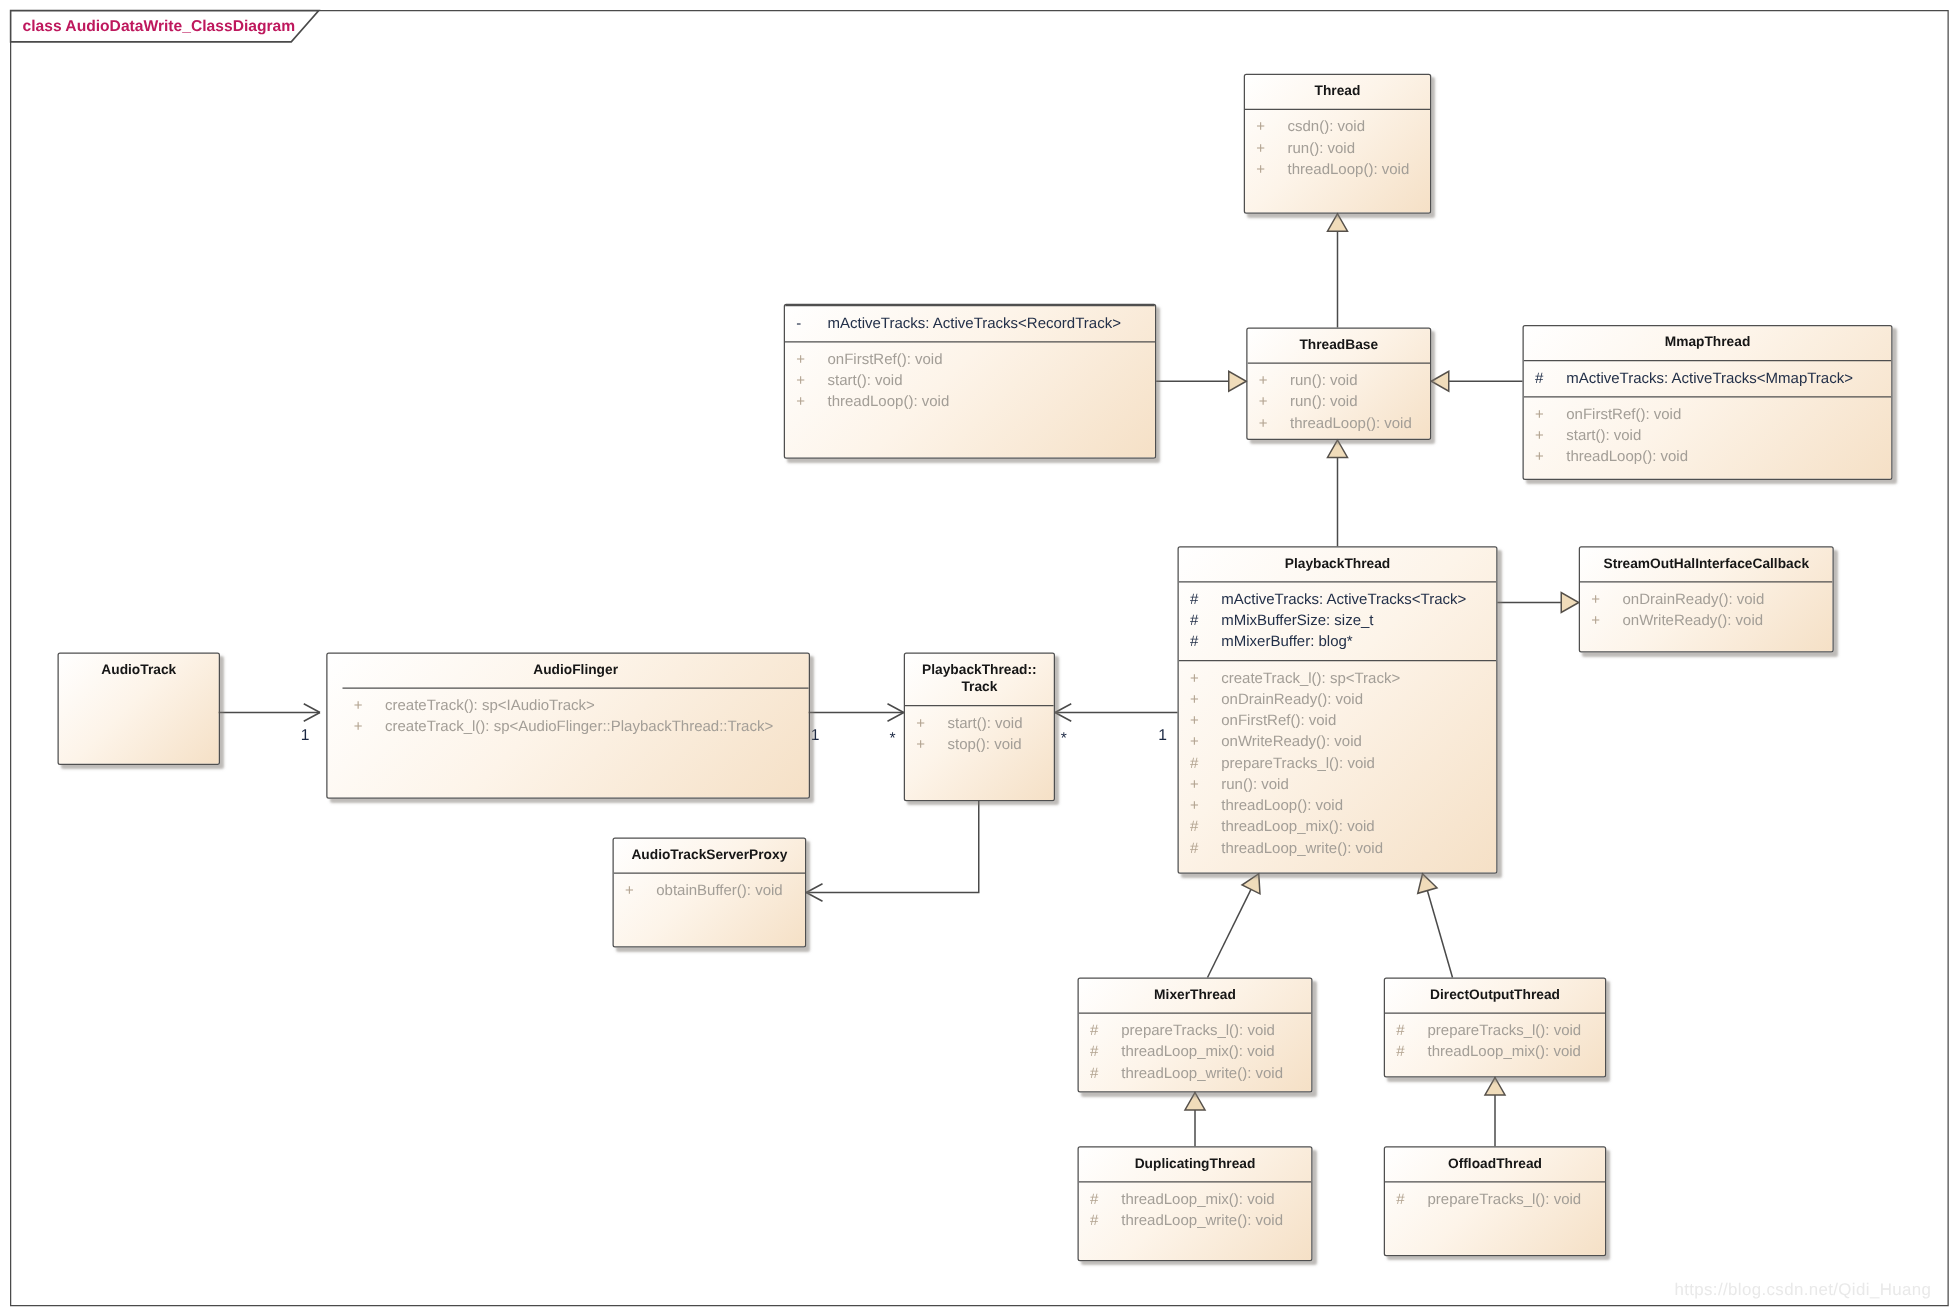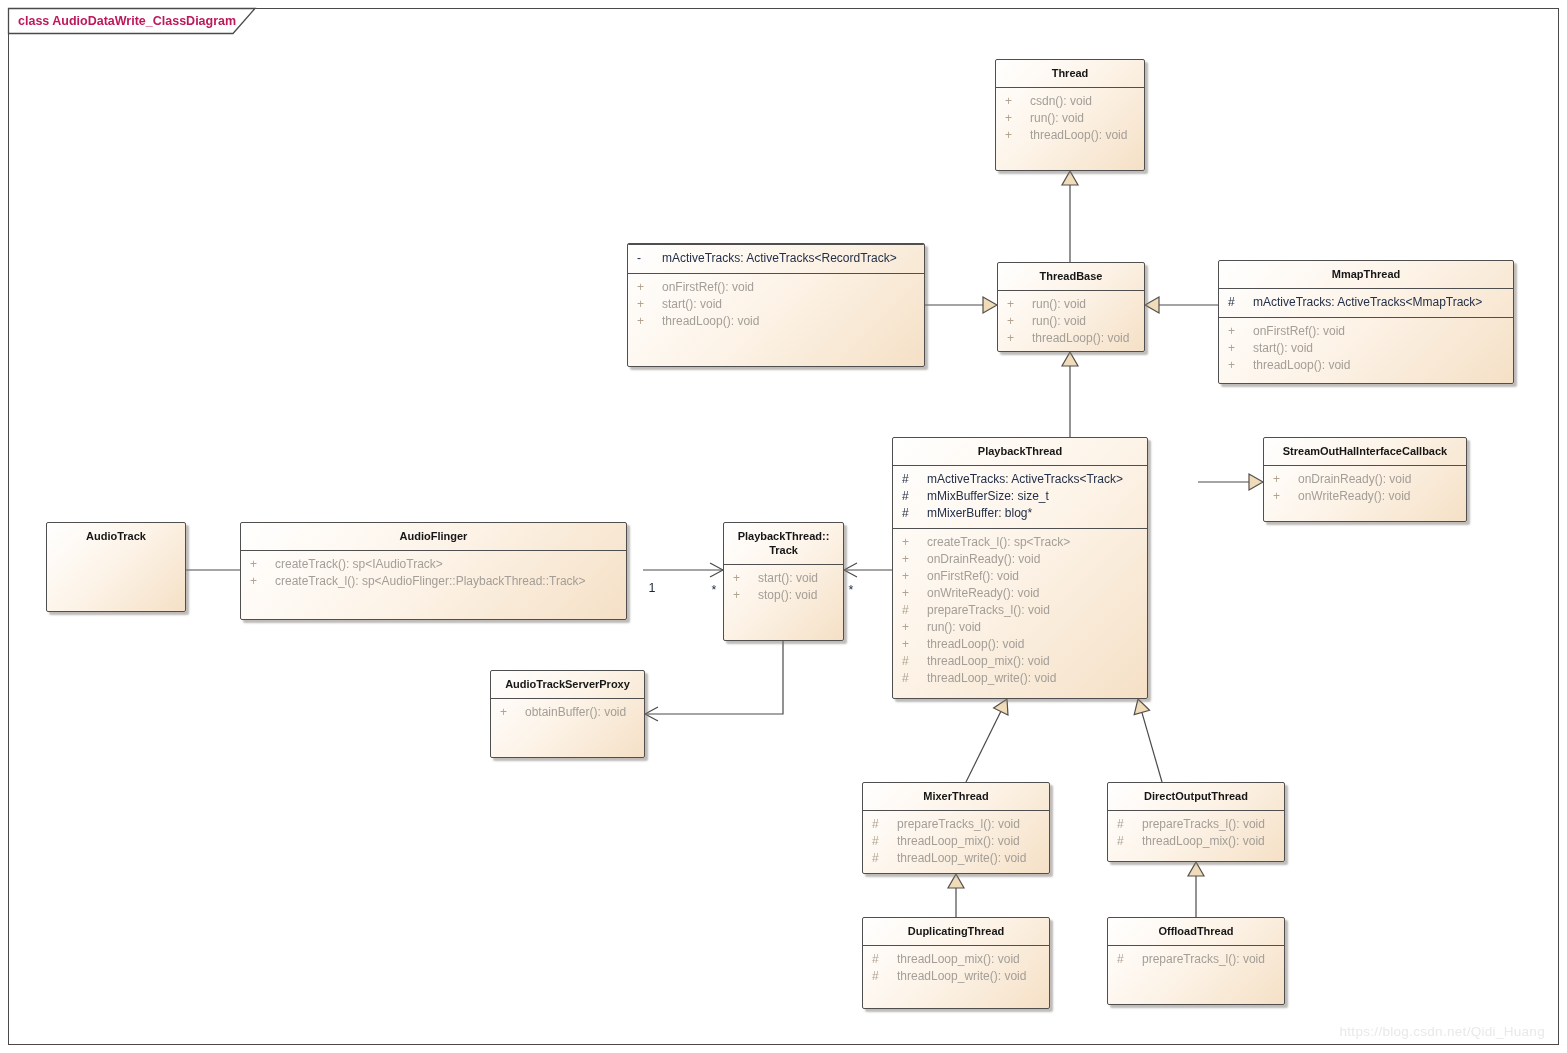--- a/index.html
+++ b/index.html
@@ -183,21 +183,21 @@
         <div class="member method">
           <span class="vis">+</span>
           <span class="sig">start(): void</span>
         </div>
         <div class="member method">
           <span class="vis">+</span>
           <span class="sig">threadLoop(): void</span>
         </div>
       </div>
     </div>
-    <div class="class-box" style="left: 892px; top: 437px; width: 256px; height: 262px;">
+    <div class="class-box" style="left: 942px; top: 437px; width: 256px; height: 262px;">
       <div class="class-title">PlaybackThread</div>
       <div class="compartment">
         <div class="member attr">
           <span class="vis">#</span>
           <span class="sig">mActiveTracks: ActiveTracks&lt;Track&gt;</span>
         </div>
         <div class="member attr">
           <span class="vis">#</span>
           <span class="sig">mMixBufferSize: size_t</span>
         </div>
@@ -251,24 +251,24 @@
         <div class="member method">
           <span class="vis">+</span>
           <span class="sig">onDrainReady(): void</span>
         </div>
         <div class="member method">
           <span class="vis">+</span>
           <span class="sig">onWriteReady(): void</span>
         </div>
       </div>
     </div>
-    <div class="class-box" style="left: 46px; top: 522px; width: 140px; height: 90px;">
+    <div class="class-box" style="left: 46px; top: 522px; width: 130px; height: 90px;">
       <div class="class-title">AudioTrack</div>
     </div>
-    <div class="class-box" style="left: 240px; top: 522px; width: 387px; height: 98px;">
+    <div class="class-box" style="left: 261px; top: 522px; width: 387px; height: 117px; padding-left: 12px;">
       <div class="class-title">AudioFlinger</div>
       <div class="compartment">
         <div class="member method">
           <span class="vis">+</span>
           <span class="sig">createTrack(): sp&lt;IAudioTrack&gt;</span>
         </div>
         <div class="member method">
           <span class="vis">+</span>
           <span class="sig">createTrack_l(): sp&lt;AudioFlinger::PlaybackThread::Track&gt;</span>
         </div>

